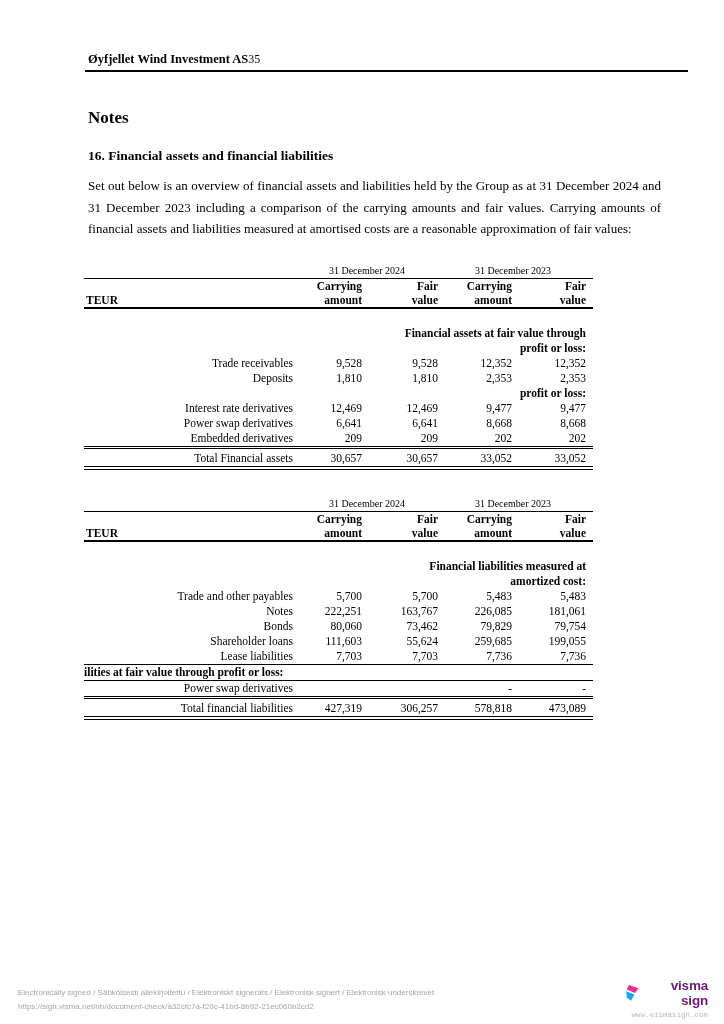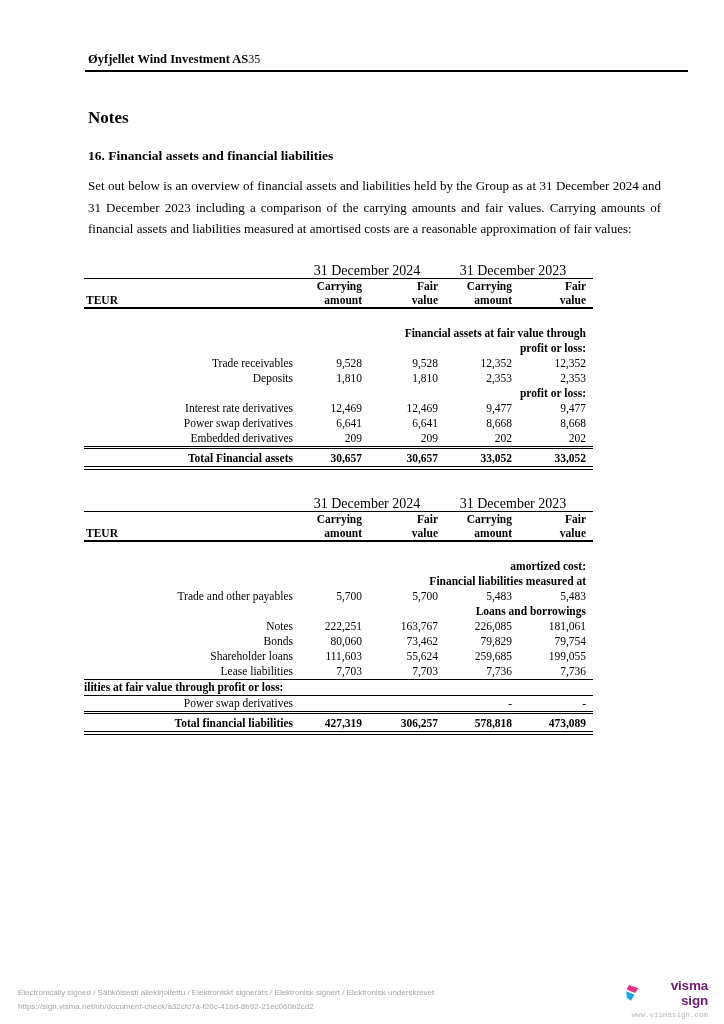--- a/index.html
+++ b/index.html
@@ -38,30 +38,30 @@
     overflow:hidden;white-space:nowrap;vertical-align:bottom;
   }
   .fin-table col.c-label{width:212px;}
   .fin-table col.c1{width:68px;}
   .fin-table col.c2{width:76px;}
   .fin-table col.c3{width:74px;}
   .fin-table col.c4{width:79px;}
   .fin-table td.lbl{text-align:right;padding-right:3px;}
   .fin-table td.n{text-align:right;}
   .fin-table td:last-child{padding-right:7px;}
-  .fin-table tr.dates td{border-bottom:1px solid #000;font-size:14px;height:16px;}
+  .fin-table tr.dates td{border-bottom:1px solid #000;font-size:10px;height:16px;}
   .fin-table td.period{text-align:center;}
   .fin-table tr.subhead td{font-weight:bold;height:14px;line-height:14px;}
   .fin-table tr.subhead2 td{font-weight:bold;height:14px;line-height:14px;border-bottom:2px solid #000;}
   .fin-table td.teur{text-align:left;padding-left:2px;font-weight:bold;}
   .fin-table tr.spacer td{height:17px;border:none;}
   .fin-table .grp{font-weight:bold;}
   .fin-table tr.rule-below td{border-bottom:1px solid #000;}
   .fin-table tr.total td{
-    font-weight:bold;border-top:3px double #000;border-bottom:4px double #000;height:17px;line-height:16px;
+    font-weight:normal;border-top:3px double #000;border-bottom:4px double #000;height:17px;line-height:16px;
   }
   .fin-table td.clip-label{
     text-align:left;font-weight:bold;padding-left:0;
     border-top:1px solid #000;border-bottom:1px solid #000;
   }
   .lblcell{position:relative;}
   .artifact{
     position:absolute;right:26px;top:10px;font-size:10px;line-height:8px;color:#000;
   }
 
@@ -204,34 +204,31 @@
     <td class="teur">TEUR</td>
     <td class="n">amount</td>
     <td class="n">value</td>
     <td class="n">amount</td>
     <td class="n">value</td>
   </tr>
   <tr class="spacer">
         <td colspan="5"></td>
       </tr>
   <tr>
+    <td class="lbl grp" colspan="5">Financial liabilities measured at</td>
+  </tr>
+  <tr>
     <td class="lbl grp" colspan="5">amortized cost:</td>
-  </tr>
-  <tr>
-    <td class="lbl grp" colspan="5">Financial liabilities measured at</td>
   </tr>
   <tr>
     <td class="lbl">Trade and other payables</td>
     <td class="n">5,700</td>
     <td class="n">5,700</td>
     <td class="n">5,483</td>
     <td class="n">5,483</td>
-  </tr>
-  <tr>
-    <td class="lbl grp" colspan="5">Loans and borrowings</td>
   </tr>
   <tr>
     <td class="lbl">Notes</td>
     <td class="n">222,251</td>
     <td class="n">163,767</td>
     <td class="n">226,085</td>
     <td class="n">181,061</td>
   </tr>
   <tr>
     <td class="lbl">Bonds</td>

